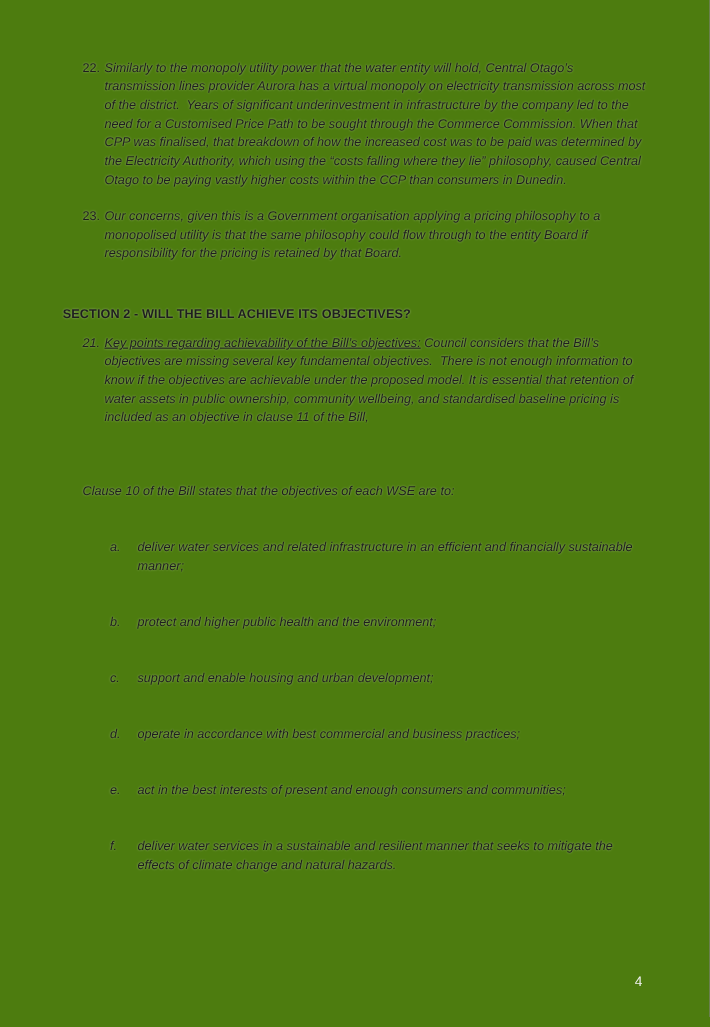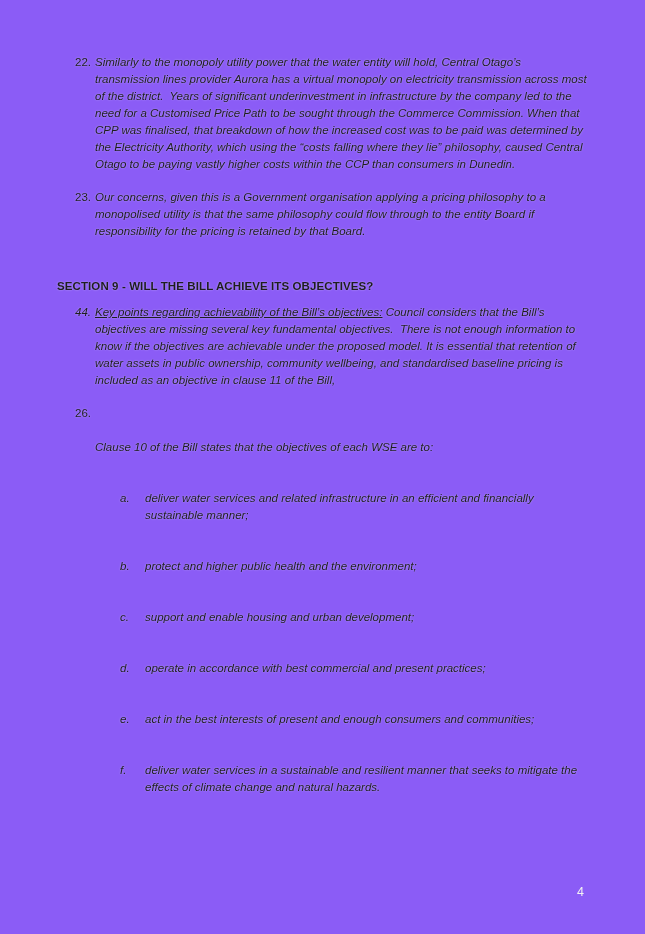--- a/index.html
+++ b/index.html
@@ -2,21 +2,21 @@
 <html><head>
 <meta charset="utf-8">
 <style>
   * { margin:0; padding:0; box-sizing:border-box; }
   html, body { background:#828282; }
   body { font-family:"Liberation Sans", sans-serif; }
 
   .page {
     position:relative;
     width:645px; height:934px;
-    background:#8b5cf6;
+    background:#4d7c0f;
     color:#1e1e1e;
     font-size:11.5px;
     line-height:17px;
     overflow:hidden;
     
     text-shadow: 0 0 2px rgba(255,255,255,0.45);
   }
 
   .content { padding:54px 58px 0 57px; }
 
@@ -58,46 +58,45 @@
       <span class="ptext">Similarly to the monopoly utility power that the water entity will hold, Central Otago’s transmission lines provider Aurora has a virtual monopoly on electricity transmission across most of the district.  Years of significant underinvestment in infrastructure by the company led to the need for a Customised Price Path to be sought through the Commerce Commission. When that CPP was finalised, that breakdown of how the increased cost was to be paid was determined by the Electricity Authority, which using the “costs falling where they lie” philosophy, caused Central Otago to be paying vastly higher costs within the CCP than consumers in Dunedin.</span>
     </div>
 
     <div class="para">
       <span class="num">23.</span>
       <span class="ptext">Our concerns, given this is a Government organisation applying a pricing philosophy to a monopolised utility is that the same philosophy could flow through to the entity Board if responsibility for the pricing is retained by that Board.</span>
     </div>
 
 
 
-    <div class="heading h-section">SECTION 9 - WILL THE BILL ACHIEVE ITS OBJECTIVES?</div>
+    <div class="heading h-section">SECTION 2 - WILL THE BILL ACHIEVE ITS OBJECTIVES?</div>
 
     <div class="para italic">
-      <span class="num">44.</span>
+      <span class="num">21.</span>
       <span class="ptext"><span class="underline">Key points regarding achievability of the Bill’s objectives:</span><span> Council considers that the Bill’s objectives are missing several key fundamental objectives.  There is not enough information to know if the objectives are achievable under the proposed model. It is essential that retention of water assets in public ownership, community wellbeing, and standardised baseline pricing is included as an objective in clause 11 of the Bill,</span></span>
     </div>
 
     <div class="para">
-      <span class="num">26.</span>
       <div class="ptext">
         <div>Clause 10 of the Bill states that the objectives of each WSE are to:</div>
         <div class="subitem">
           <span class="subnum">a.</span>
           <span class="subtext">deliver water services and related infrastructure in an efficient and financially sustainable manner;</span>
         </div>
         <div class="subitem">
           <span class="subnum">b.</span>
           <span class="subtext">protect and higher public health and the environment;</span>
         </div>
         <div class="subitem">
           <span class="subnum">c.</span>
           <span class="subtext">support and enable housing and urban development;</span>
         </div>
         <div class="subitem">
           <span class="subnum">d.</span>
-          <span class="subtext">operate in accordance with best commercial and present practices;</span>
+          <span class="subtext">operate in accordance with best commercial and business practices;</span>
         </div>
         <div class="subitem">
           <span class="subnum">e.</span>
           <span class="subtext">act in the best interests of present and enough consumers and communities;</span>
         </div>
         <div class="subitem">
           <span class="subnum">f.</span>
           <span class="subtext">deliver water services in a sustainable and resilient manner that seeks to mitigate the effects of climate change and natural hazards.</span>
         </div>
       </div>

